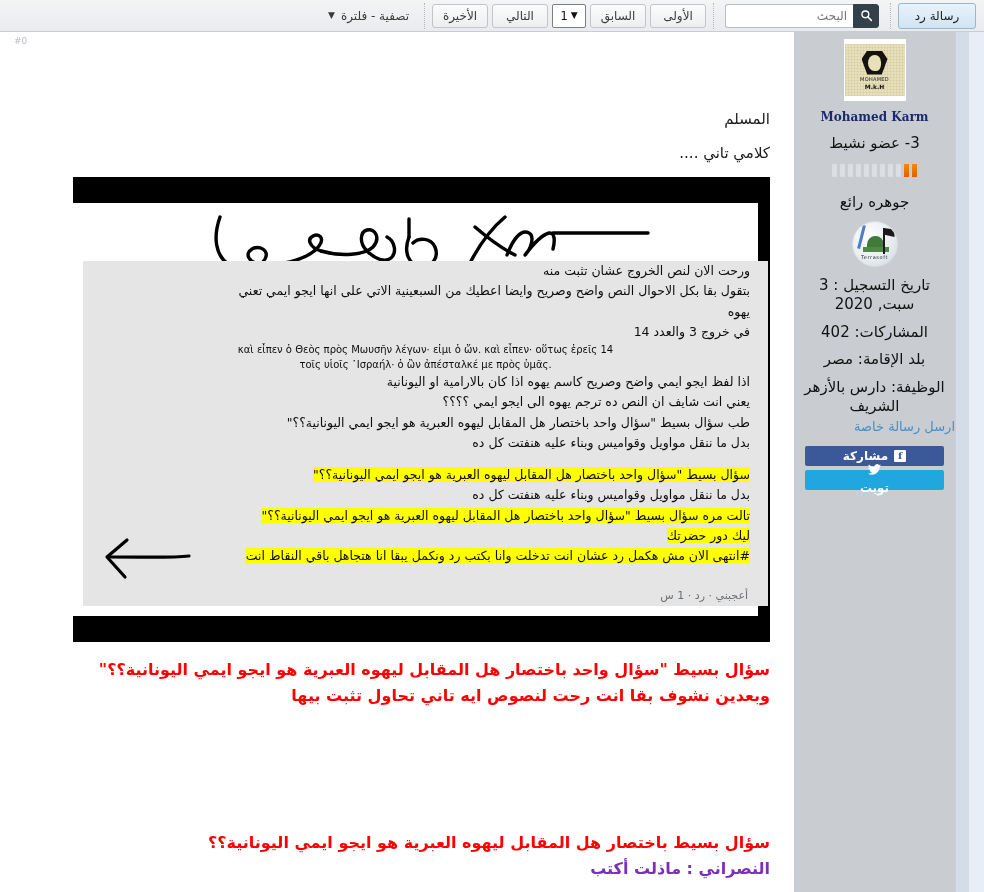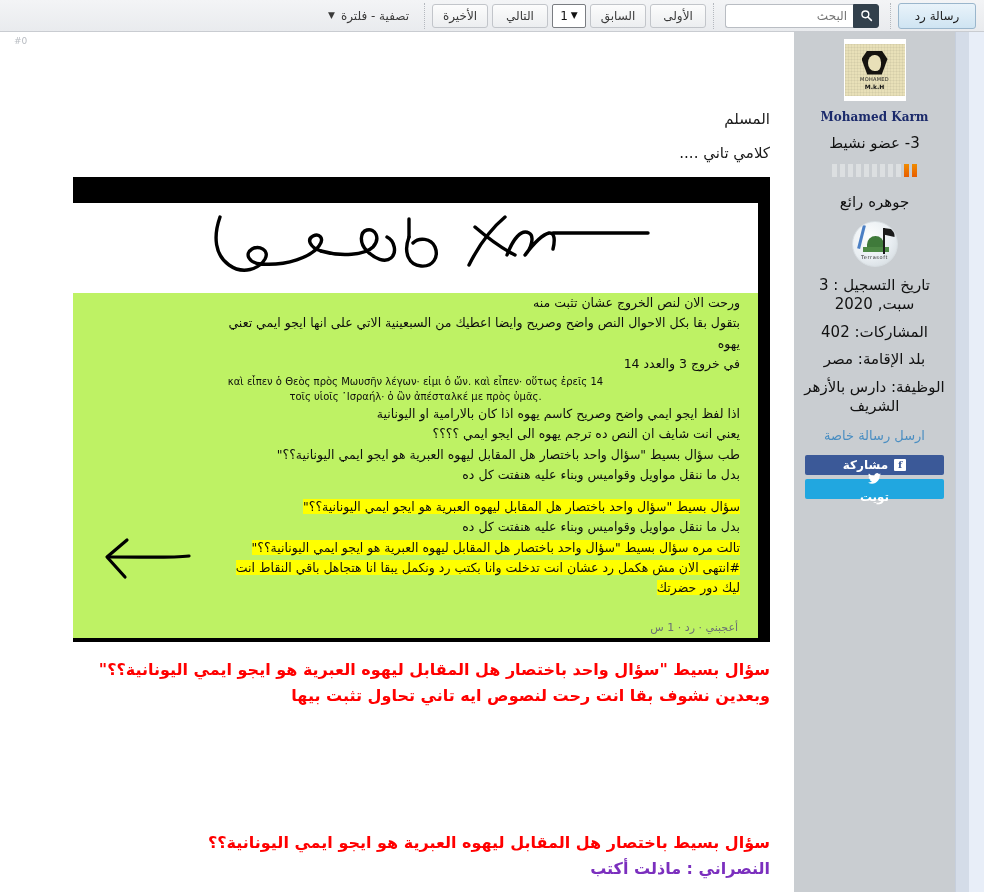--- a/index.html
+++ b/index.html
@@ -218,22 +218,23 @@
     position: absolute; left: 0; right: 0; bottom: 6px;
     font-size: 5px; color: #2a2a2a; text-align: center;
     letter-spacing: .6px;
     font-family: "DejaVu Sans", sans-serif;
   }
   .sb-field {
     font-size: 15px; color: #111; margin-top: 9px; line-height: 1.25;
     padding: 0 6px;
   }
   .sb-pm {
-    font-size: 13px; color: #4a8ec2; margin-top: 12px;
+    font-size: 13px; color: #4a8ec2; margin-top: 3px;
     cursor: pointer;
+    text-align: right;
   }
   .social {
     margin: 12px auto 0 auto; width: 139px;
   }
   .sbtn {
     width: 139px; height: 20px; margin-bottom: 4px;
     display: flex; align-items: center; justify-content: center;
     gap: 6px; color: #fff; font-size: 12px; font-weight: bold;
     border-radius: 2px; cursor: pointer;
   }
@@ -278,26 +279,25 @@
   .shot-white {
     position: absolute; top: 26px; left: 0;
     width: 685px; height: 413px;
     background: #ffffff;
   }
   .shot-doodle {
     position: absolute; top: 26px; left: 0;
     width: 685px; height: 76px;
   }
   .shot-body {
-    position: absolute; top: 84px; left: 0;
+    position: absolute; top: 84px; left: 10px;
     width: 685px; height: 345px;
-    background: #bef264;
+    background: #e5e5e5;
     direction: rtl;
     padding: 0 18px;
-    margin-top: 32px;
   }
   .sb-text {
     font-size: 12.5px; color: #0d0d0d; line-height: 1.62;
     text-align: right;
     font-family: "DejaVu Sans", sans-serif;
   }
   .sb-greek {
     font-size: 10px; color: #0d0d0d; line-height: 1.5;
     text-align: center; direction: ltr;
     font-family: "DejaVu Sans", sans-serif;
@@ -473,24 +473,24 @@
         <div class="sb-text">بدل ما ننقل مواويل وقواميس وبناء عليه هنفتت كل ده</div>
         <div class="sb-text" style="height:12px"></div>
         <div class="sb-text">
           <span class="hl">سؤال بسيط "سؤال واحد باختصار هل المقابل ليهوه العبرية هو ايجو ايمي اليونانية؟؟"</span>
         </div>
         <div class="sb-text">بدل ما ننقل مواويل وقواميس وبناء عليه هنفتت كل ده</div>
         <div class="sb-text">
           <span class="hl">تالت مره سؤال بسيط "سؤال واحد باختصار هل المقابل ليهوه العبرية هو ايجو ايمي اليونانية؟؟"</span>
         </div>
         <div class="sb-text">
-          <span class="hl">#انتهى الان مش هكمل رد عشان انت تدخلت وانا بكتب رد ونكمل يبقا انا هتجاهل باقي النقاط انت</span>
+          <span class="hl">ليك دور حضرتك</span>
         </div>
         <div class="sb-text">
-          <span class="hl">ليك دور حضرتك</span>
+          <span class="hl">#انتهى الان مش هكمل رد عشان انت تدخلت وانا بكتب رد ونكمل يبقا انا هتجاهل باقي النقاط انت</span>
         </div>
         <div class="shot-foot">أعجبني · رد · 1 س</div>
       </div>
 
       <svg class="arrow-annot" viewBox="0 0 100 50">
         <g fill="none" stroke="#000000" stroke-width="3.2" stroke-linecap="round" stroke-linejoin="round">
           <path d="M98 24 C80 26 60 25 18 25"></path>
           <path d="M36 8 L16 25 L34 45"></path>
         </g>
       </svg>

